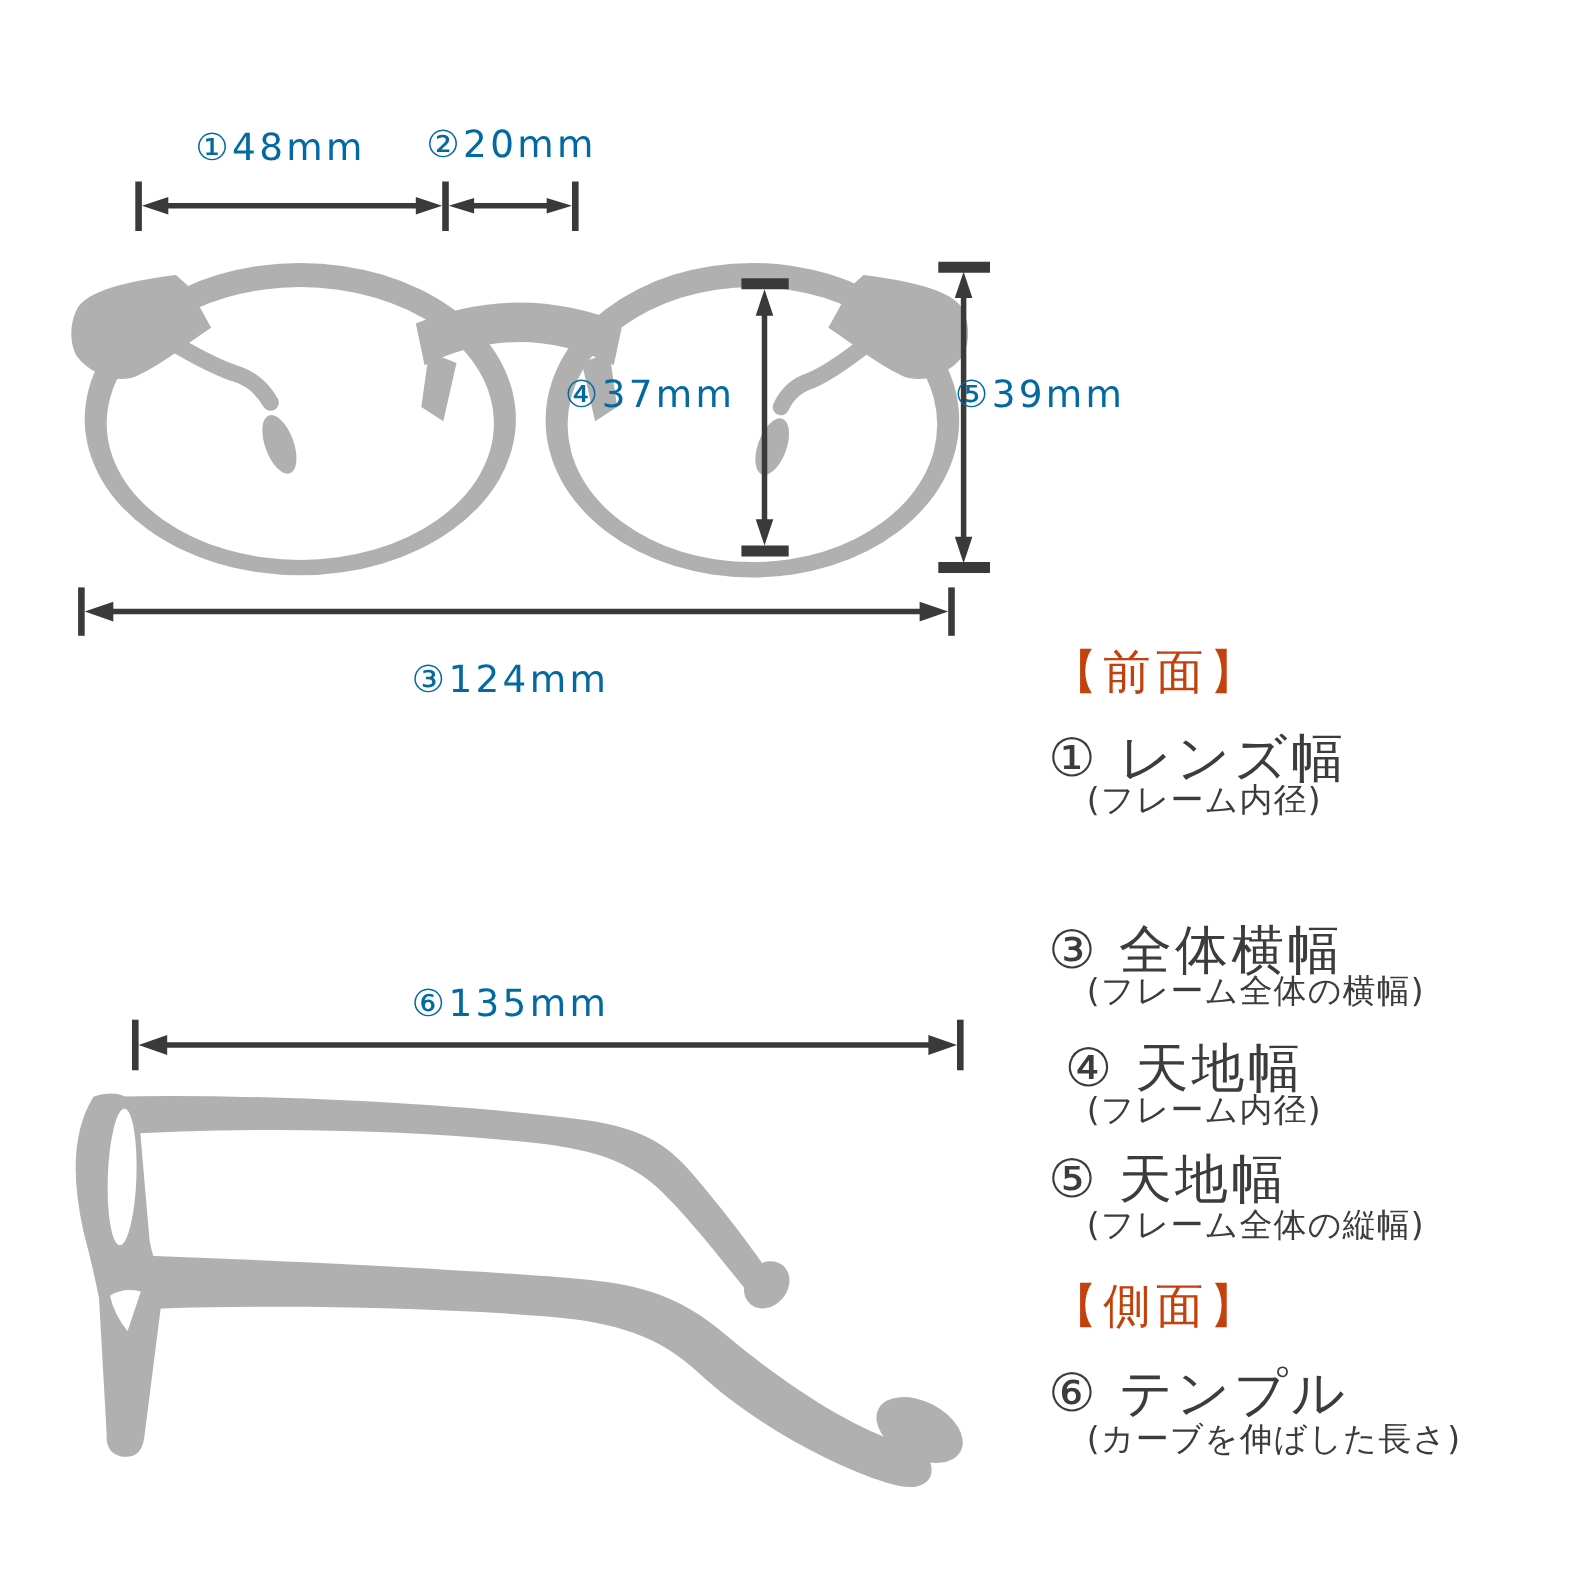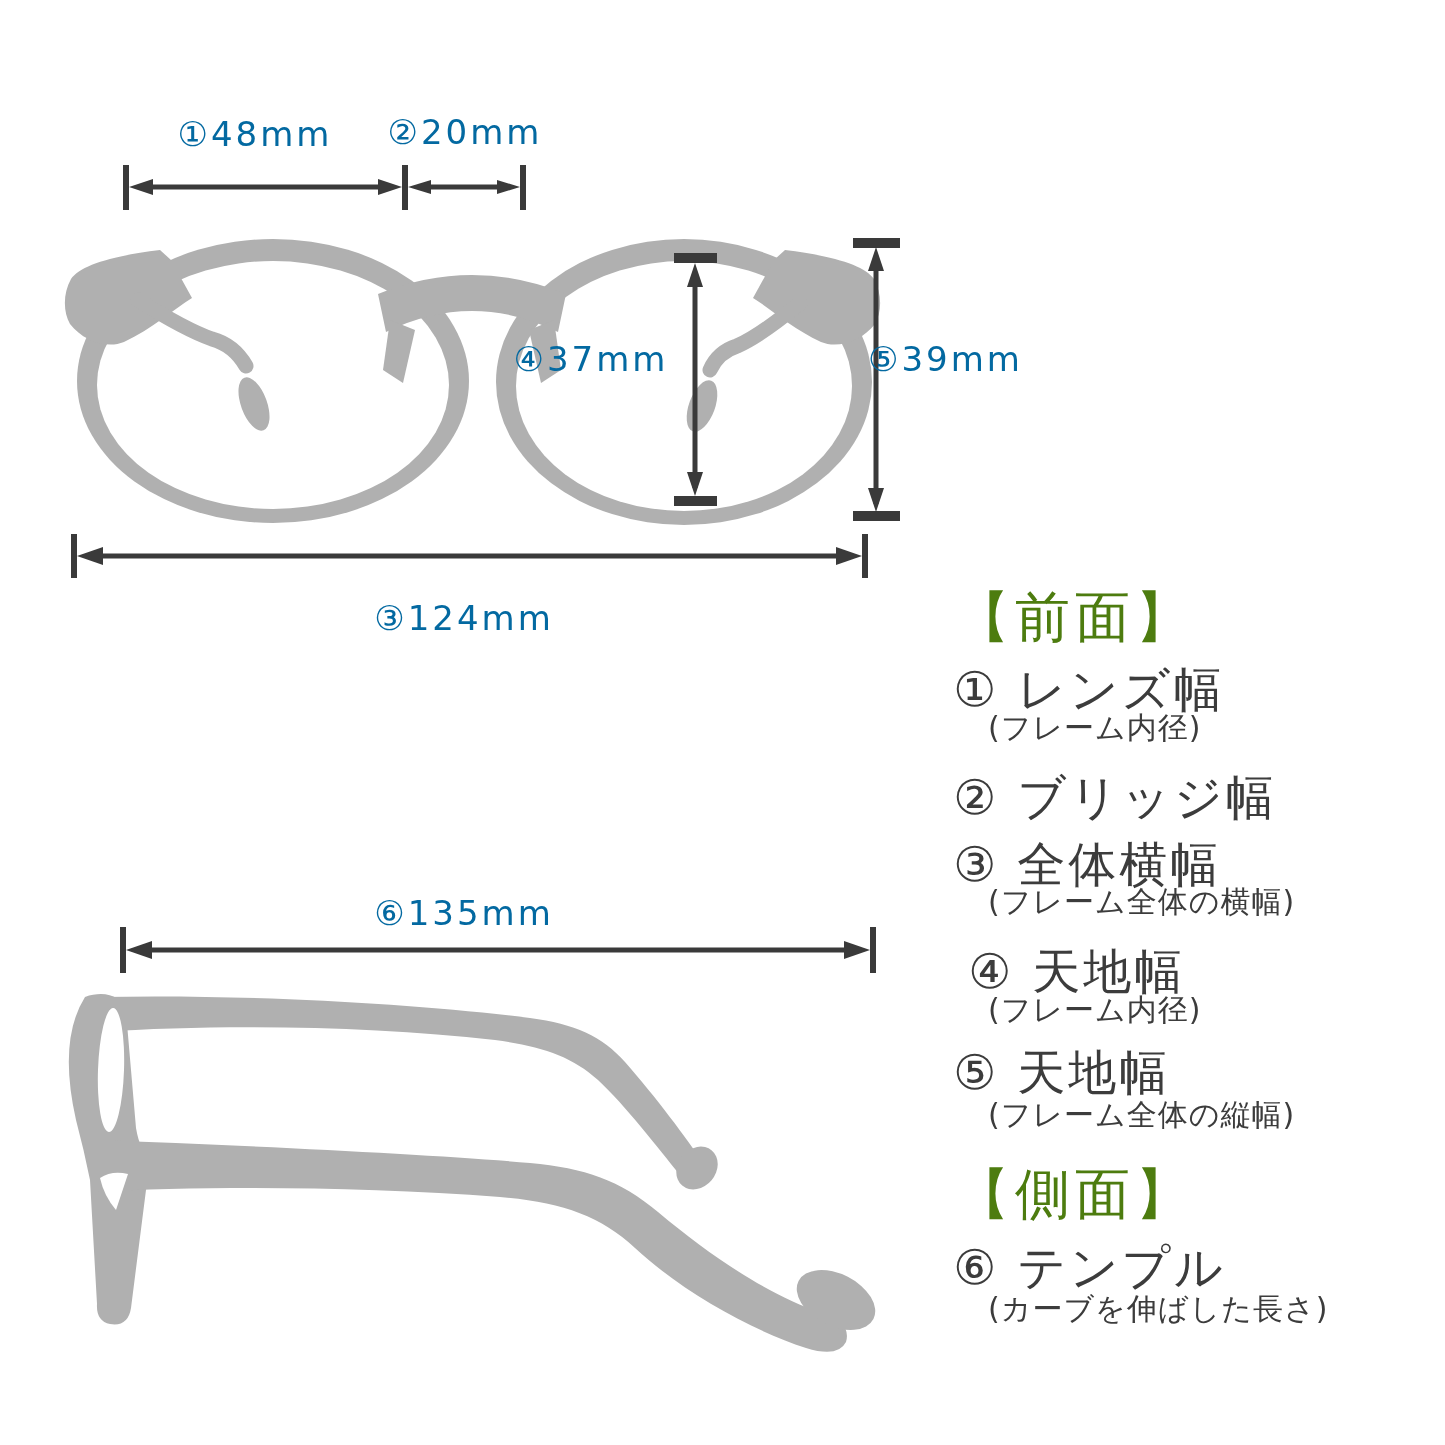--- a/index.html
+++ b/index.html
@@ -17,24 +17,24 @@
     font-size:34px;
     font-weight:500;
     letter-spacing:3px;
     color:#0369a1;
     white-space:nowrap;
     line-height:1;
   }
   .dim-label.center{text-align:center;}
   .legend-heading{
     position:absolute;
-    font-size:55px;
+    font-size:43px;
     font-weight:500;
     letter-spacing:5px;
-    color:#4d7c0f;
+    color:#c2410c;
     white-space:nowrap;
     line-height:1;
     text-align:right;
   }
   .legend-label{
     position:absolute;
     font-size:48px;
     font-weight:400;
     letter-spacing:3px;
     color:#3c3c3c;
@@ -146,21 +146,20 @@
   <div class="dim-label center" style="left:339px;top:601px;width:250px;">③124mm</div>
   <div class="dim-label center" style="left:466px;top:342px;width:250px;">④37mm</div>
   <div class="dim-label" style="left:868px;top:342px;">⑤39mm</div>
   <div class="dim-label center" style="left:339px;top:896px;width:250px;">⑥135mm</div>
 
   <div class="legend-heading" style="left:955px;top:590px;">【前面】</div>
 
   <div class="legend-label" style="left:953px;top:665px;">① レンズ幅</div>
   <div class="legend-note" style="left:988px;top:713px;">(フレーム内径)</div>
 
-  <div class="legend-label" style="left:953px;top:773px;">② ブリッジ幅</div>
 
   <div class="legend-label" style="left:953px;top:840px;">③ 全体横幅</div>
   <div class="legend-note" style="left:988px;top:887px;text-align:right;">(フレーム全体の横幅)</div>
 
   <div class="legend-label" style="left:944px;top:947px;margin-left:24px;">④ 天地幅</div>
   <div class="legend-note" style="left:988px;top:995px;">(フレーム内径)</div>
 
   <div class="legend-label" style="left:953px;top:1048px;">⑤ 天地幅</div>
   <div class="legend-note" style="left:988px;top:1100px;">(フレーム全体の縦幅)</div>
 

